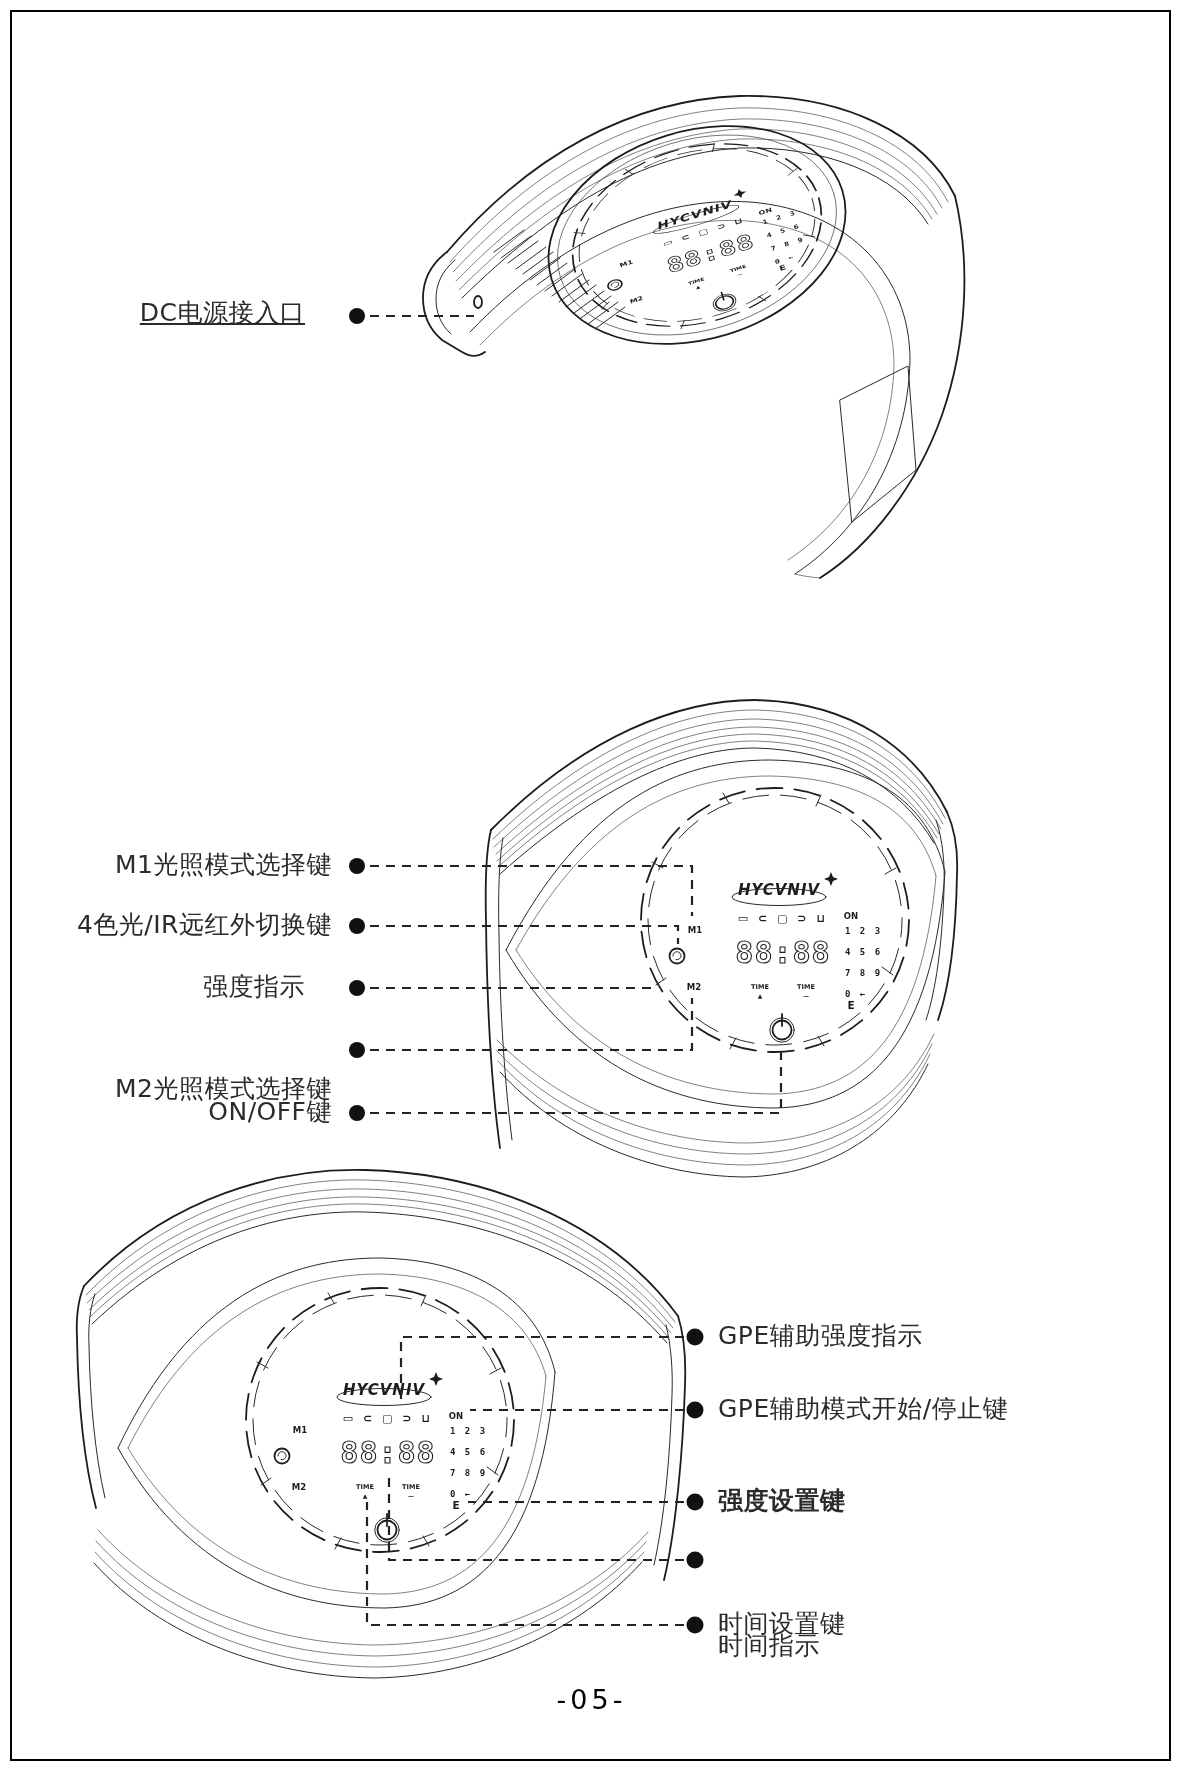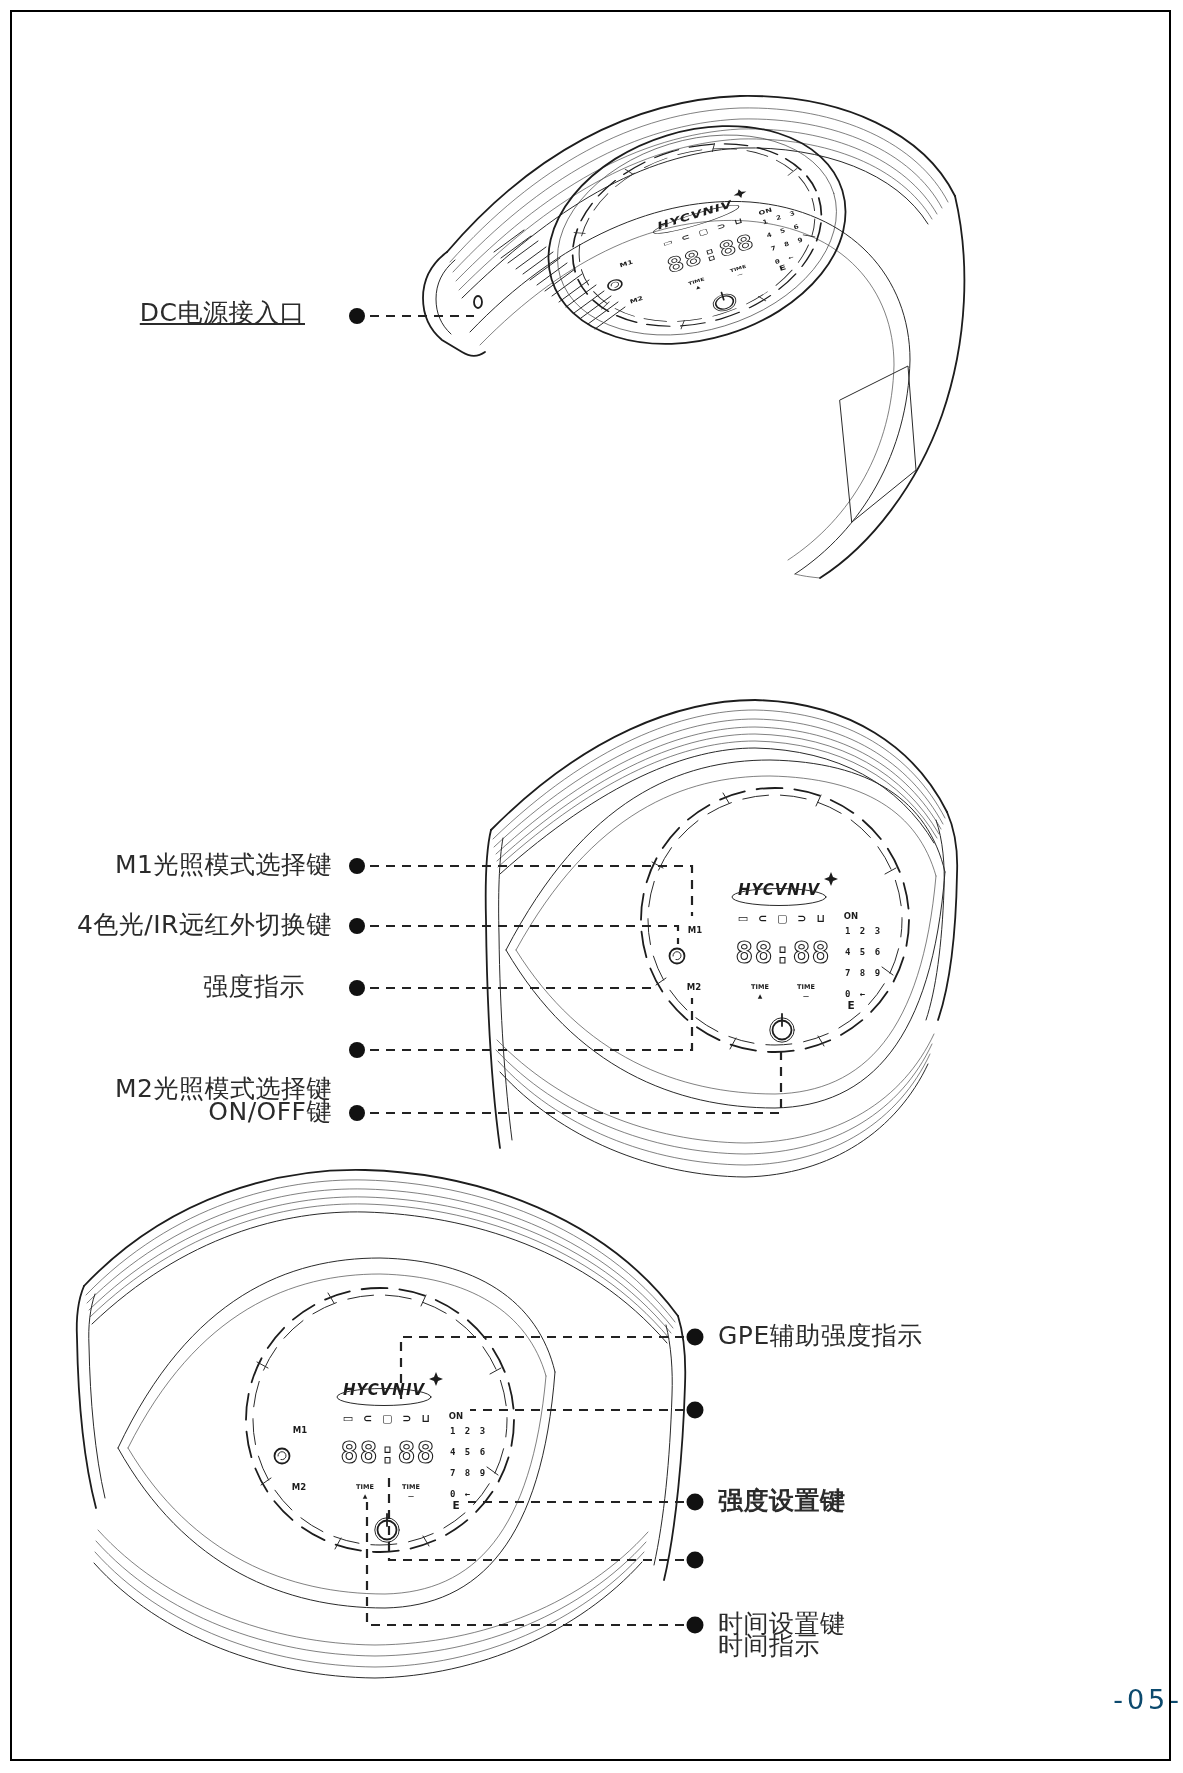--- a/index.html
+++ b/index.html
@@ -5,22 +5,22 @@
   html,body{margin:0;padding:0;background:#fff;}
   #page{position:relative;width:1183px;height:1773px;background:#ffffff;overflow:hidden;
         font-family:"DejaVu Sans","Liberation Sans",sans-serif;}
   #frame{position:absolute;left:10px;top:10px;width:1161px;height:1751px;
          border:2.5px solid #000;box-sizing:border-box;pointer-events:none;}
   svg{position:absolute;left:0;top:0;}
   .callout-label{position:absolute;font-size:25px;color:#2b2b2b;white-space:nowrap;
                  letter-spacing:0.5px;line-height:30px;}
   .lbl-right{text-align:right;}
   .lbl-left{text-align:left;}
-  #page-num{position:absolute;left:0;top:1684px;width:100%;text-align:right;
-            font-size:27px;letter-spacing:4px;color:#0c4a6e;}
+  #page-num{position:absolute;left:0;top:1684px;width:100%;text-align:center;
+            font-size:27px;letter-spacing:4px;color:#000000;}
   
   .t-logo{font:italic 700 15px "DejaVu Sans",sans-serif;letter-spacing:1px;text-anchor:middle;fill:#1c1c1c;}
   .t-icons{font:600 11px "DejaVu Sans",sans-serif;letter-spacing:3px;text-anchor:middle;fill:#1c1c1c;}
   .t-disp{font:700 30px "DejaVu Sans Mono","Liberation Mono",monospace;letter-spacing:1px;
           text-anchor:middle;fill:#ffffff;stroke:#1c1c1c;stroke-width:1.1px;}
   .t-sm{font:700 8.5px "DejaVu Sans",sans-serif;text-anchor:middle;fill:#1c1c1c;}
   .t-tiny{font:700 6.5px "DejaVu Sans",sans-serif;text-anchor:middle;fill:#1c1c1c;}
   .t-sym{font:700 6px "DejaVu Sans",sans-serif;text-anchor:middle;fill:#1c1c1c;}
   .t-key{font:700 9px "DejaVu Sans Mono","Liberation Mono",monospace;letter-spacing:2px;
          text-anchor:start;fill:#1c1c1c;}
@@ -208,20 +208,21 @@
 
 <div class="callout-label lbl-right" style="top:298px; right:878px;text-decoration:underline;">DC电源接入口</div>
 
 <div class="callout-label lbl-right" style="top:850px; right:851px;">M1光照模式选择键</div>
 <div class="callout-label lbl-right" style="top:910px; right:851px;">4色光/IR远红外切换键</div>
 <div class="callout-label lbl-right" style="top:972px; right:878px;margin-left:29px;">强度指示</div>
 <div class="callout-label lbl-right" style="top:1034px; right:851px;margin-top:40px;">M2光照模式选择键</div>
 <div class="callout-label lbl-right" style="top:1097px; right:851px;">ON/OFF键</div>
 
 <div class="callout-label lbl-left" style="top:1321px; left:718px;">GPE辅助强度指示</div>
+<div class="callout-label lbl-left" style="top:1394px; left:718px;">GPE辅助模式开始/停止键</div>
 <div class="callout-label lbl-left" style="top:1486px; left:718px;font-weight:bold;">强度设置键</div>
 <div class="callout-label lbl-left" style="top:1631px; left:718px;">时间指示</div>
 <div class="callout-label lbl-left" style="top:1609px; left:718px;">时间设置键</div>
 
 <div id="page-num">-05-</div>
 
 <div id="frame"></div>
 </div>
 
 </body></html>

